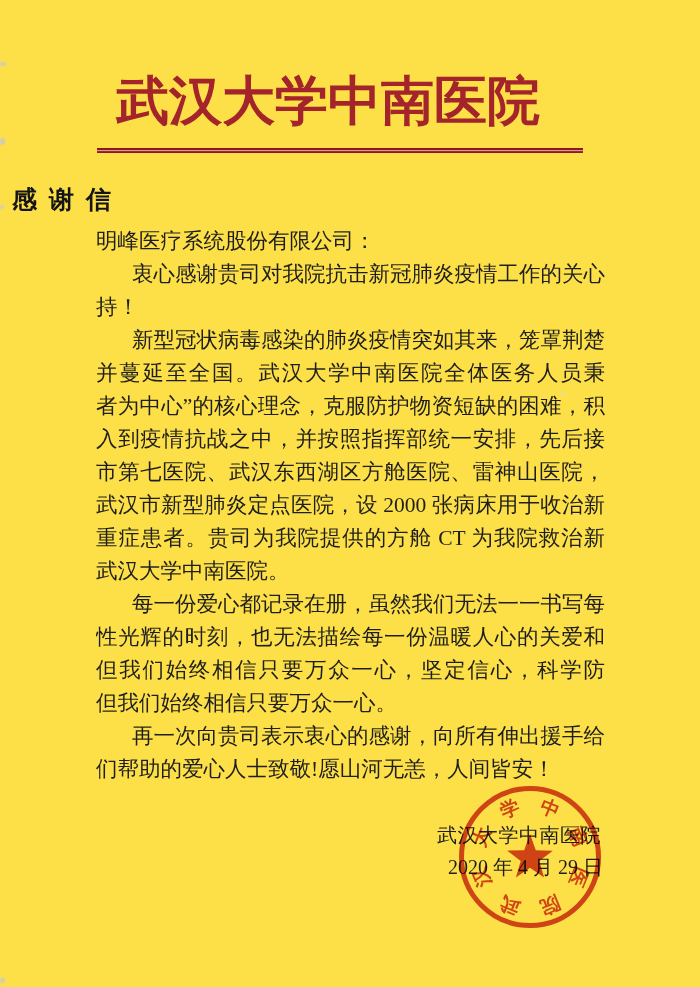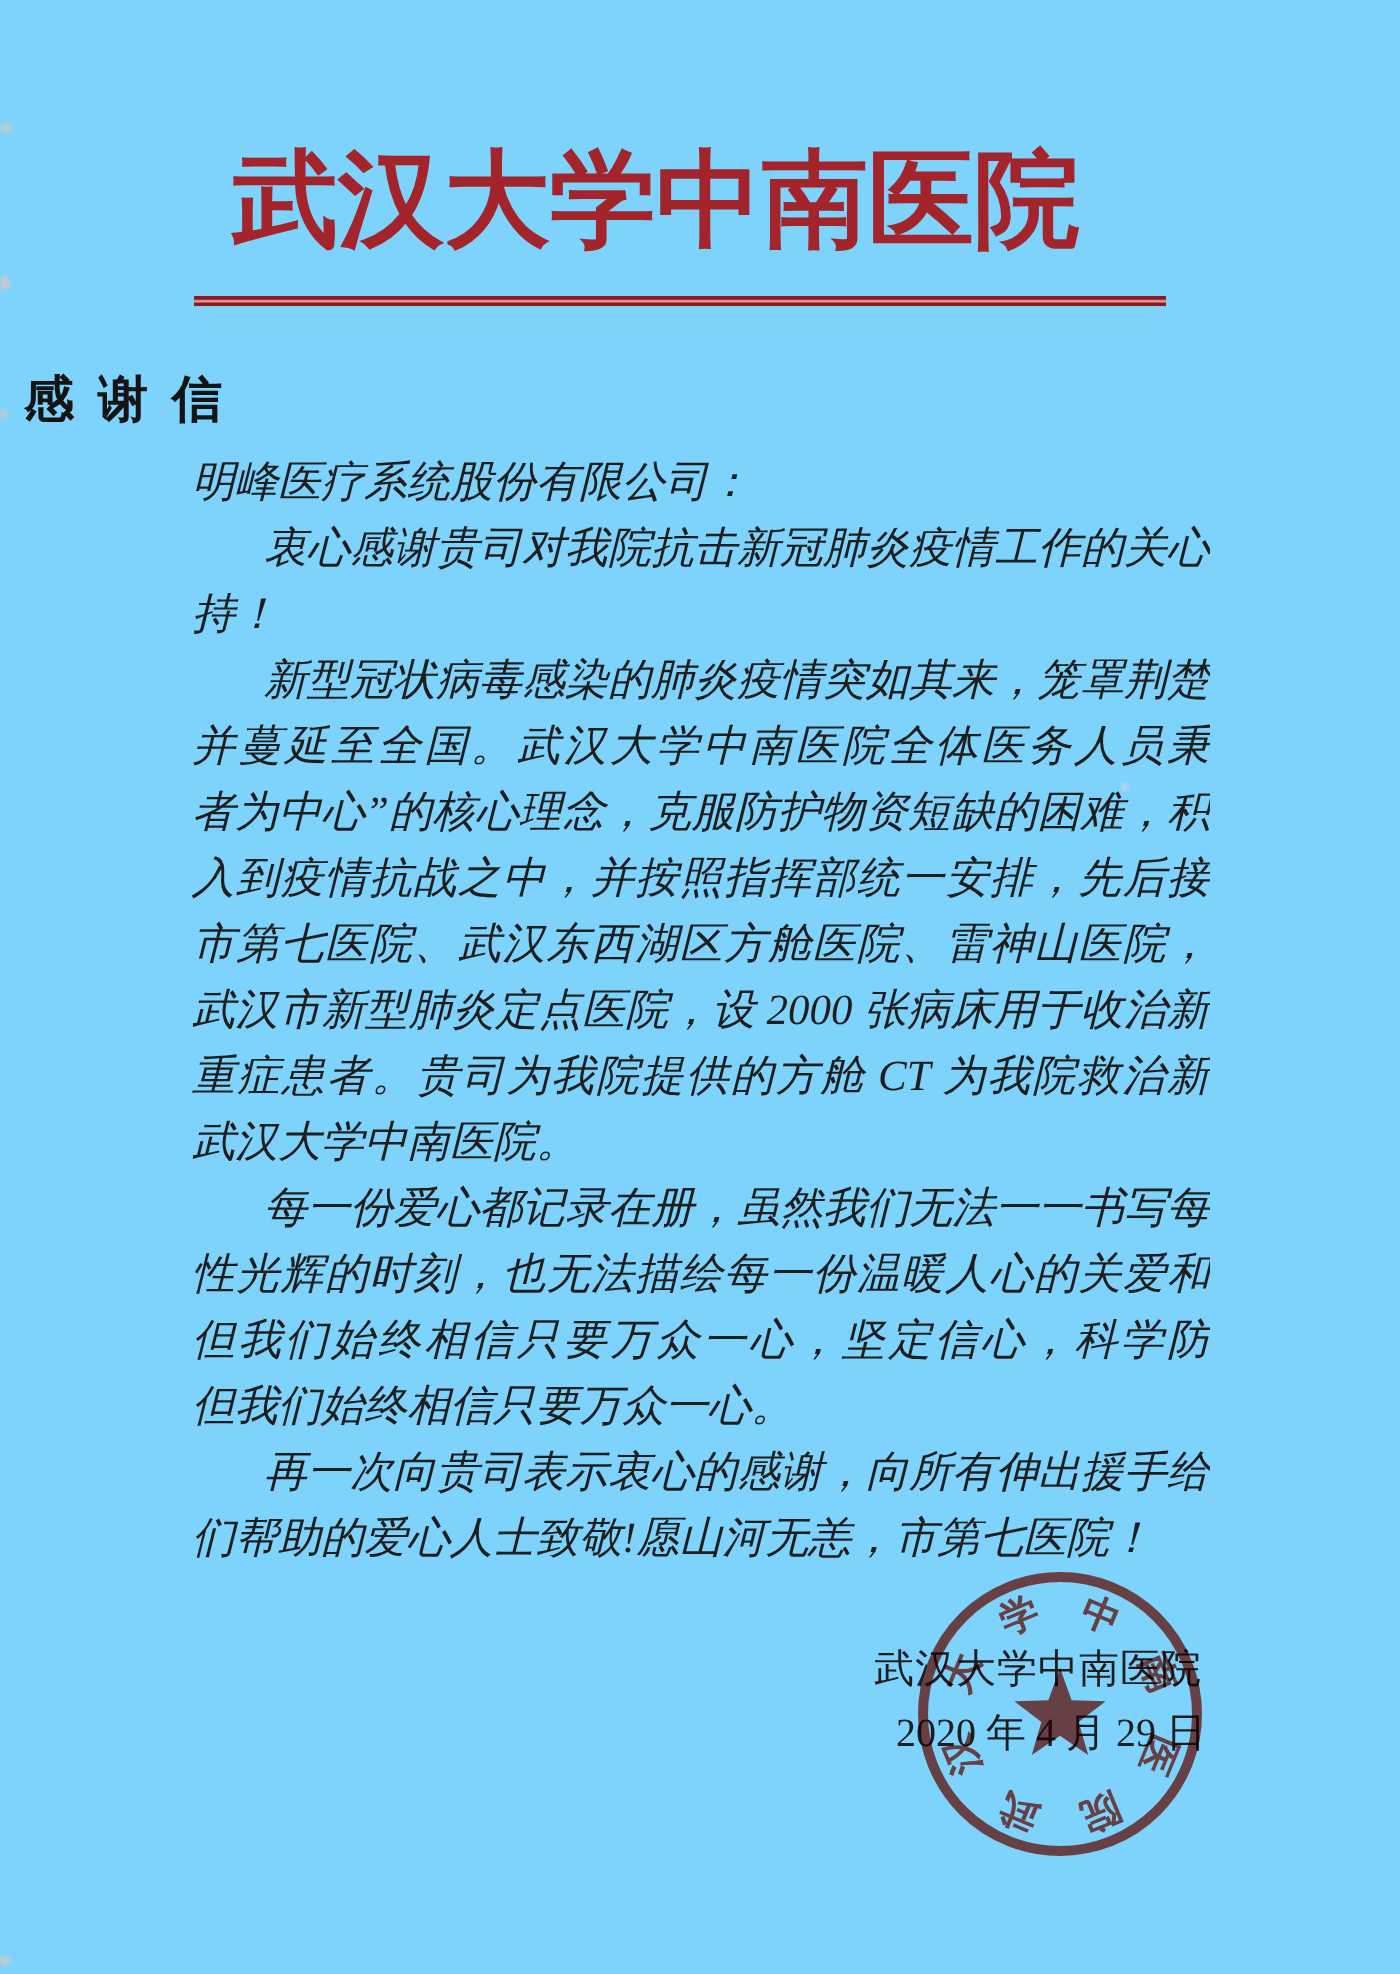--- a/index.html
+++ b/index.html
@@ -1,20 +1,20 @@
 <!DOCTYPE html>
 <html><head>
 <meta charset="utf-8">
 <style>
   html, body { margin: 0; padding: 0; background: #ffffff; }
   .page {
     position: relative;
     width: 700px;
     height: 987px;
-    background: #7dd3fc;
+    background: #fde047;
     overflow: hidden;
     font-family: "Liberation Serif", "DejaVu Serif", serif;
     color: #1c1c1c;
   }
   
   .letterhead {
     position: absolute;
     left: 116px;
     top: 70px;
     font-size: 53px;
@@ -53,21 +53,20 @@
   }
   
   .letter-body {
     position: absolute;
     left: 96px;
     top: 225px;
     width: 509px;
     font-size: 21.5px;
     line-height: 33px;
     color: #1e1e1e;
-    font-style: italic;
   }
   .line { height: 33px; overflow: hidden; }
   .jfull { text-align: justify; text-align-last: justify; }
   .indent { text-indent: 36px; }
   
   .sig-name {
     position: absolute;
     top: 822px;
     right: 99px;
     font-size: 20px;
@@ -168,21 +167,21 @@
     <div class="line jfull">入到疫情抗战之中，并按照指挥部统一安排，先后接管武汉</div>
     <div class="line jfull">市第七医院、武汉东西湖区方舱医院、雷神山医院，并作为</div>
     <div class="line jfull">武汉市新型肺炎定点医院，设 2000 张病床用于收治新冠肺炎</div>
     <div class="line jfull">重症患者。贵司为我院提供的方舱 CT 为我院救治新冠肺炎患</div>
     <div class="line">武汉大学中南医院。</div>
     <div class="line indent jfull">每一份爱心都记录在册，虽然我们无法一一书写每个人</div>
     <div class="line jfull">性光辉的时刻，也无法描绘每一份温暖人心的关爱和真情，</div>
     <div class="line jfull">但我们始终相信只要万众一心，坚定信心，科学防治，我们</div>
     <div class="line">但我们始终相信只要万众一心。</div>
     <div class="line indent jfull">再一次向贵司表示衷心的感谢，向所有伸出援手给予我</div>
-    <div class="line">们帮助的爱心人士致敬!愿山河无恙，市第七医院！</div>
+    <div class="line">们帮助的爱心人士致敬!愿山河无恙，人间皆安！</div>
   </div>
 
   <div class="sig-name">武汉大学中南医院</div>
   <div class="sig-date">2020 年 4 月 29 日</div>
 
   <div class="seal">
     <div class="seal-border"></div>
     <div class="seal-ring">
       <span class="ring-char r0">武</span>
       <span class="ring-char r1">汉</span>

